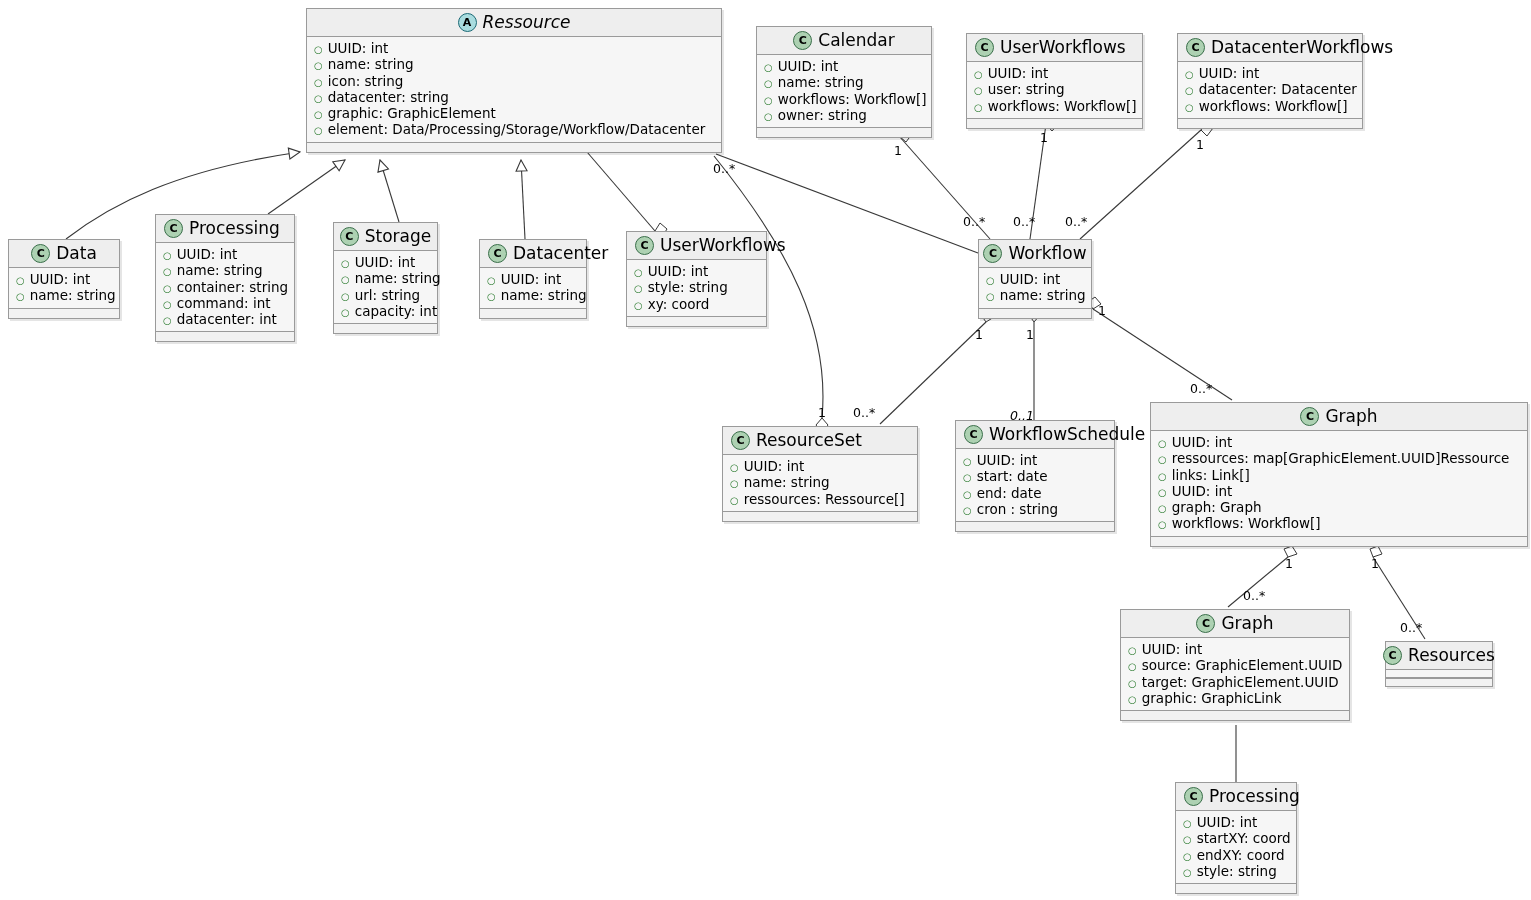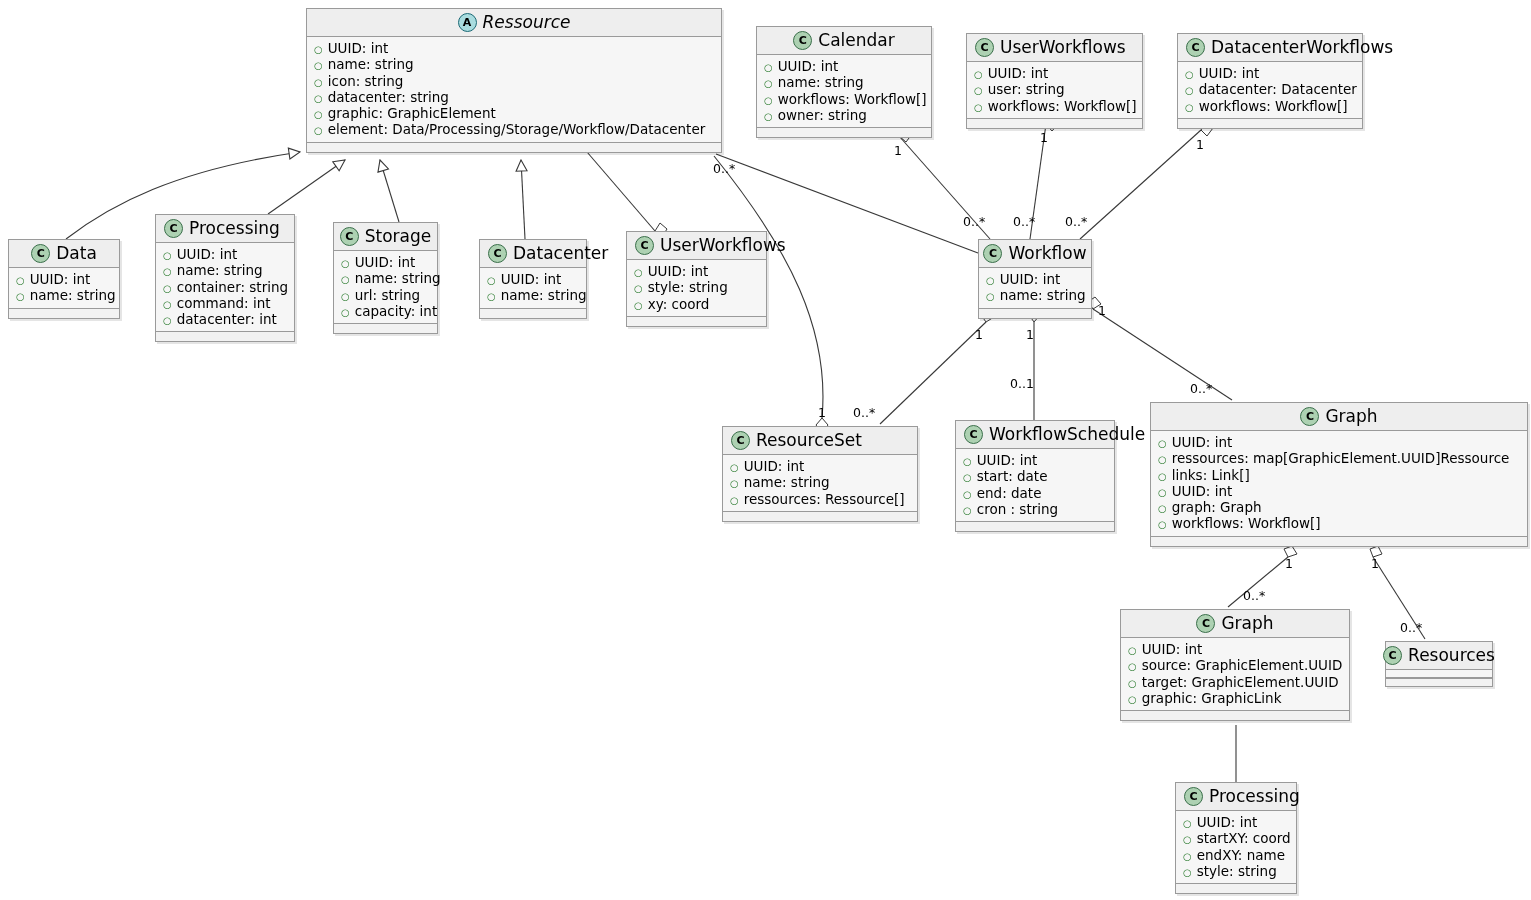--- a/index.html
+++ b/index.html
@@ -437,21 +437,21 @@
           <div class="attr">
             <span class="vis">○</span>
             <span>UUID: int</span>
           </div>
           <div class="attr">
             <span class="vis">○</span>
             <span>startXY: coord</span>
           </div>
           <div class="attr">
             <span class="vis">○</span>
-            <span>endXY: name</span>
+            <span>endXY: coord</span>
           </div>
           <div class="attr">
             <span class="vis">○</span>
             <span>style: string</span>
           </div>
         </div>
         <div class="uml-foot"></div>
       </div>
     </div>
   <div id="mults">
@@ -460,20 +460,20 @@
       <span class="mult" style="left: 1040px; top: 130px;">1</span>
       <span class="mult" style="left: 1196px; top: 137px;">1</span>
       <span class="mult" style="left: 963px; top: 214px;">0..*</span>
       <span class="mult" style="left: 1013px; top: 214px;">0..*</span>
       <span class="mult" style="left: 1065px; top: 214px;">0..*</span>
       <span class="mult" style="left: 975px; top: 327px;">1</span>
       <span class="mult" style="left: 1026px; top: 327px;">1</span>
       <span class="mult" style="left: 1098px; top: 303px;">1</span>
       <span class="mult" style="left: 818px; top: 405px;">1</span>
       <span class="mult" style="left: 853px; top: 405px;">0..*</span>
-      <span class="mult" style="left: 1010px; top: 376px;">0..1</span>
+      <span class="mult" style="left: 1010px; top: 408px; font-style: italic;">0..1</span>
       <span class="mult" style="left: 1190px; top: 381px;">0..*</span>
       <span class="mult" style="left: 1285px; top: 556px;">1</span>
       <span class="mult" style="left: 1243px; top: 588px;">0..*</span>
       <span class="mult" style="left: 1371px; top: 556px;">1</span>
       <span class="mult" style="left: 1400px; top: 620px;">0..*</span>
     </div>
 </div>
 
 </body></html>

